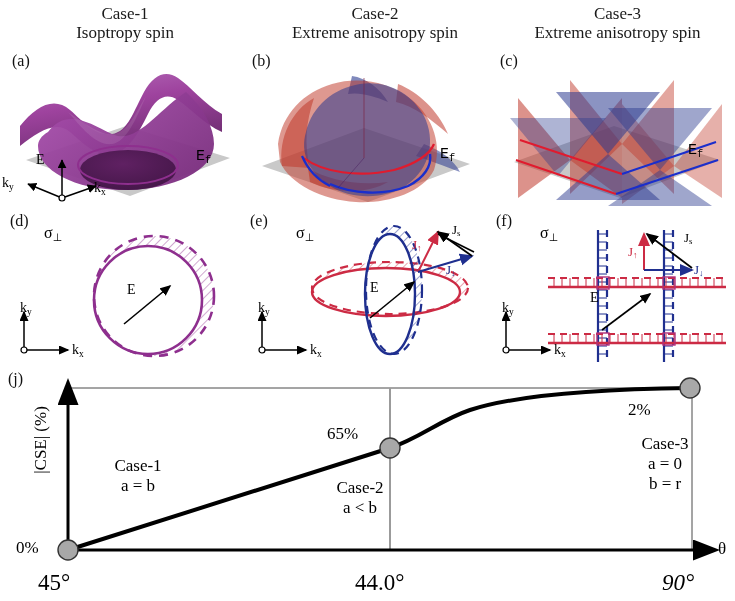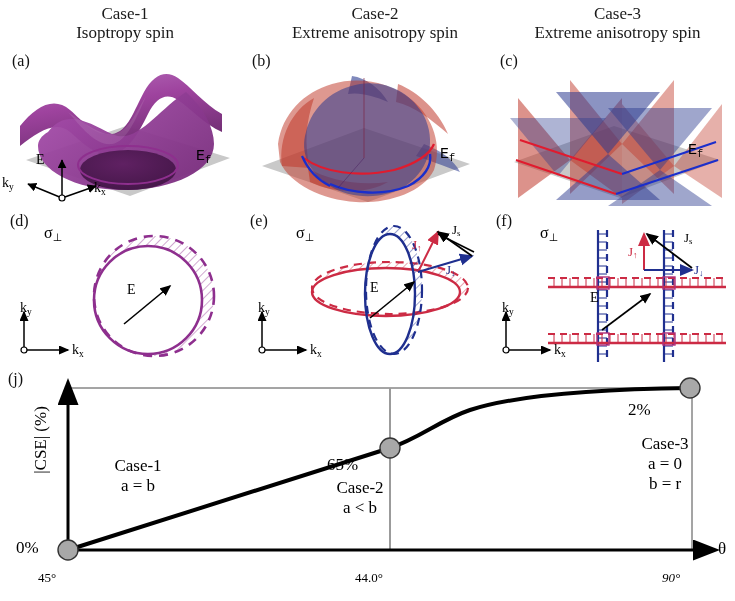--- a/index.html
+++ b/index.html
@@ -33,21 +33,21 @@
   }
   .ef-label {
     font-size: 15px;
     font-family: Liberation Mono, monospace;
   }
   .sub { font-size: 0.68em; vertical-align: -0.28em; }
   .axlab { font-size: 14px; font-family: "Liberation Serif", serif; }
   .sigma { font-size: 16px; font-family: "Liberation Serif", serif; }
   .jlab { font-size: 13px; font-family: "Liberation Serif", serif; }
   .chart-text { font-size: 17px; font-family: "Liberation Serif", serif; }
-  .chart-tick { font-size: 13px; font-family: "Liberation Serif", serif; }
+  .chart-tick { font-size: 23px; font-family: "Liberation Serif", serif; }
   svg { display: block; overflow: visible; }
 </style>
 </head>
 <body>
 
 <div id="figure">
 
   <div class="abs ttl" style="left:45px; top:4px; width:160px;">
     <div>Case-1</div>
     <div>Isoptropy spin</div>
@@ -499,21 +499,21 @@
     <circle cx="68" cy="182" r="10" fill="#a8a8a8" stroke="#333" stroke-width="1.4"></circle>
     <circle cx="390" cy="80" r="10" fill="#a8a8a8" stroke="#333" stroke-width="1.4"></circle>
     <circle cx="690" cy="20" r="10" fill="#a8a8a8" stroke="#333" stroke-width="1.4"></circle>
   </svg>
 
   <div class="abs chart-text" style="left:-24px; top:430px; width:130px; text-align:center; transform:rotate(-90deg); transform-origin:center;">|CSE| (%)</div>
 
   <div class="abs chart-text" style="left:718px; top:539px;">θ</div>
 
   <div class="abs chart-text" style="left:16px; top:538px;">0%</div>
-  <div class="abs chart-text" style="left:327px; top:424px;margin-top:31px;">65%</div>
+  <div class="abs chart-text" style="left:327px; top:424px;">65%</div>
   <div class="abs chart-text" style="left:628px; top:400px;">2%</div>
 
   <div class="abs chart-tick" style="left:38px; top:570px;">45°</div>
   <div class="abs chart-tick" style="left:355px; top:570px;">44.0°</div>
   <div class="abs chart-tick" style="left:662px; top:570px;font-style:italic;">90°</div>
 
   <div class="abs chart-text" style="left:78px; top:456px; width:120px; text-align:center;">
     <div>Case-1</div>
     <div>a = b</div>
   </div>

